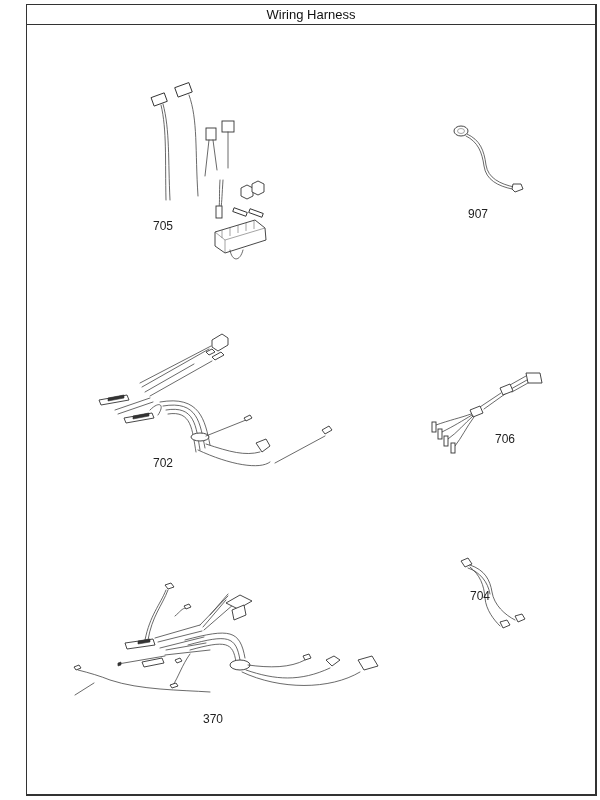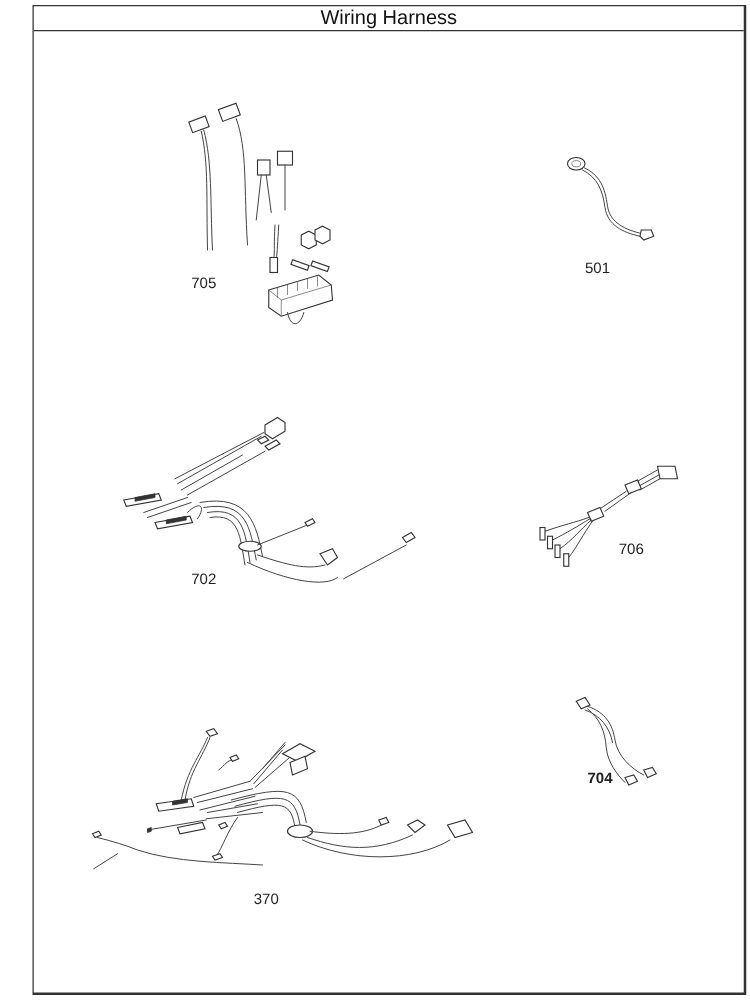--- a/index.html
+++ b/index.html
@@ -3,21 +3,21 @@
 <meta charset="utf-8">
 <style>
   html, body { margin: 0; padding: 0; background: #ffffff; }
   body { width: 600px; height: 800px; position: relative; overflow: hidden;
          font-family: "Liberation Sans", sans-serif; }
   .frame { position: absolute; left: 26px; top: 4px; width: 571px; height: 792px;
            border: 1.5px solid #333; border-right-width: 2px; border-bottom-width: 2px;
            box-sizing: border-box; background: #fff; }
   .header { position: absolute; left: 0; top: 0; right: 0; height: 20px;
             border-bottom: 1.5px solid #333; box-sizing: border-box;
-            text-align: center; font-size: 16px; line-height: 19px; color: #111; }
+            text-align: center; font-size: 13px; line-height: 19px; color: #111; }
   .part { position: absolute; }
   .part svg { position: absolute; left: 0; top: 0; overflow: visible; }
   .label { position: absolute; font-size: 12px; color: #222; line-height: 12px; }
   svg .w { fill: none; stroke: #444; stroke-width: 0.8; stroke-linecap: round; }
   svg .wl { fill: none; stroke: #666; stroke-width: 0.6; }
   svg .c { fill: #fff; stroke: #333; stroke-width: 0.9; }
   svg .d { fill: #333; stroke: #333; stroke-width: 0.6; }
 </style>
 </head>
 <body>
@@ -59,21 +59,21 @@
 </div>
 
 <div class="part" style="left:0;top:0;width:600px;height:800px;">
   <svg width="600" height="800">
     <ellipse class="c" cx="461" cy="131" rx="7" ry="5"></ellipse>
     <ellipse class="wl" cx="461" cy="131" rx="3.5" ry="2.5"></ellipse>
     <path class="w" d="M467 134 C 480 140, 484 150, 486 165 C 488 178, 500 184, 514 187"></path>
     <path class="w" d="M466 136 C 478 142, 482 152, 484 166 C 486 180, 498 186, 512 189"></path>
     <path class="c" d="M513 184 l8 0 l2 5 l-8 3 l-3 -3z"></path>
   </svg>
-  <span class="label" style="left:468px;top:208px;">501</span>
+  <span class="label" style="left:468px;top:208px;">907</span>
 </div>
 
 <div class="part" style="left:0;top:0;width:516px;height:800px;">
   <svg width="600" height="800">
 
     <path class="c" d="M212 340 l10 -6 l6 4 l0 7 l-10 6 l-6 -4z"></path>
     <path class="w" d="M211 346 L 140 383"></path>
     <path class="w" d="M209 349 L 142 387"></path>
     <path class="c" d="M206 352 l6 -3 l3 3 l-6 3z"></path>
     <path class="w" d="M194 364 L 145 392"></path>
@@ -124,21 +124,21 @@
 
 <div class="part" style="left:0;top:0;width:600px;height:800px;">
   <svg width="600" height="800">
     <path class="c" d="M461 561 l7 -3 l4 6 l-7 3z"></path>
     <path class="w" d="M470 565 C 485 570, 490 580, 492 592 C 494 605, 505 615, 515 620"></path>
     <path class="w" d="M470 567 C 480 575, 484 585, 485 598 C 486 610, 494 620, 500 626"></path>
     <path class="w" d="M468 568 C 480 572, 488 582, 490 594"></path>
     <path class="c" d="M515 616 l7 -2 l3 5 l-7 3z"></path>
     <path class="c" d="M500 622 l7 -2 l3 5 l-7 3z"></path>
   </svg>
-  <span class="label" style="left:470px;top:616px;font-weight:bold;">704</span>
+  <span class="label" style="left:470px;top:590px;">704</span>
 </div>
 
 <div class="part" style="left:0;top:0;width:600px;height:800px;">
   <svg width="600" height="800">
     <path class="c" d="M165 585 l6 -2 l3 4 l-6 2z"></path>
     <path class="w" d="M166 590 C 160 605, 150 615, 145 640"></path>
     <path class="w" d="M168 590 C 162 606, 152 616, 148 640"></path>
 
     <path class="c" d="M125 643 l28 -4 l2 6 l-28 4z"></path>
     <path class="d" d="M138 641 l12 -2 l0 3 l-12 2z"></path>

